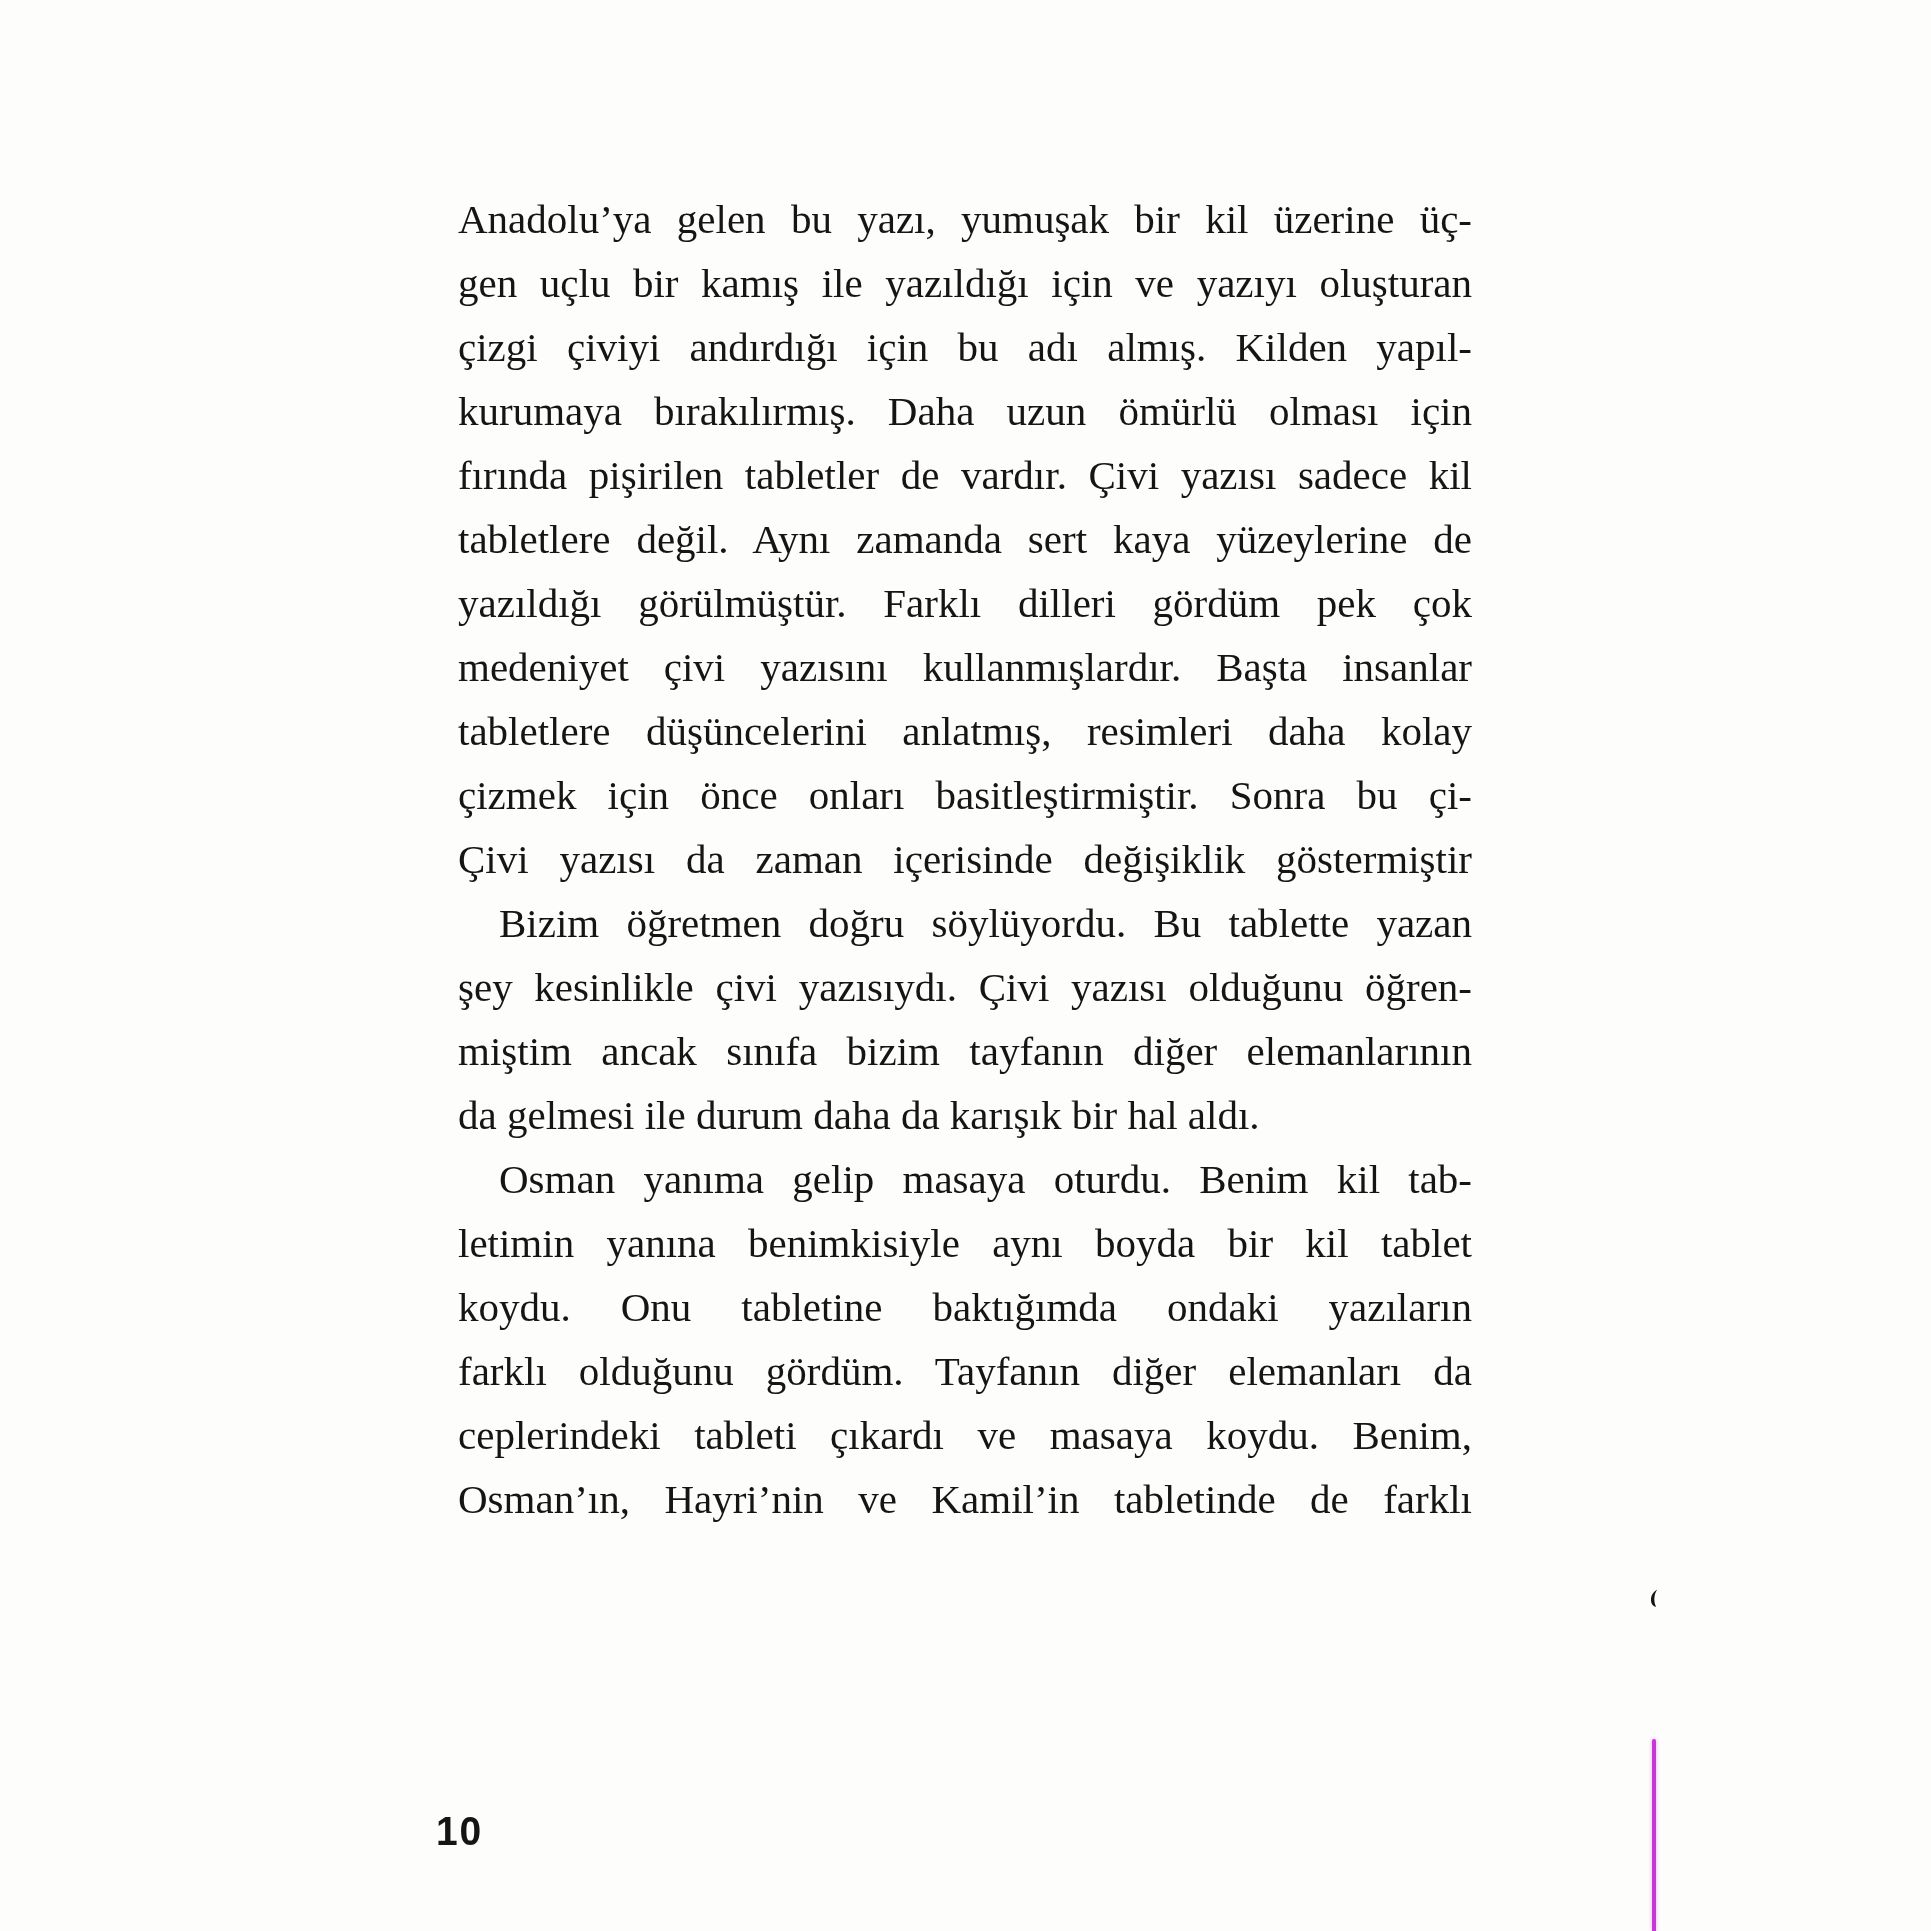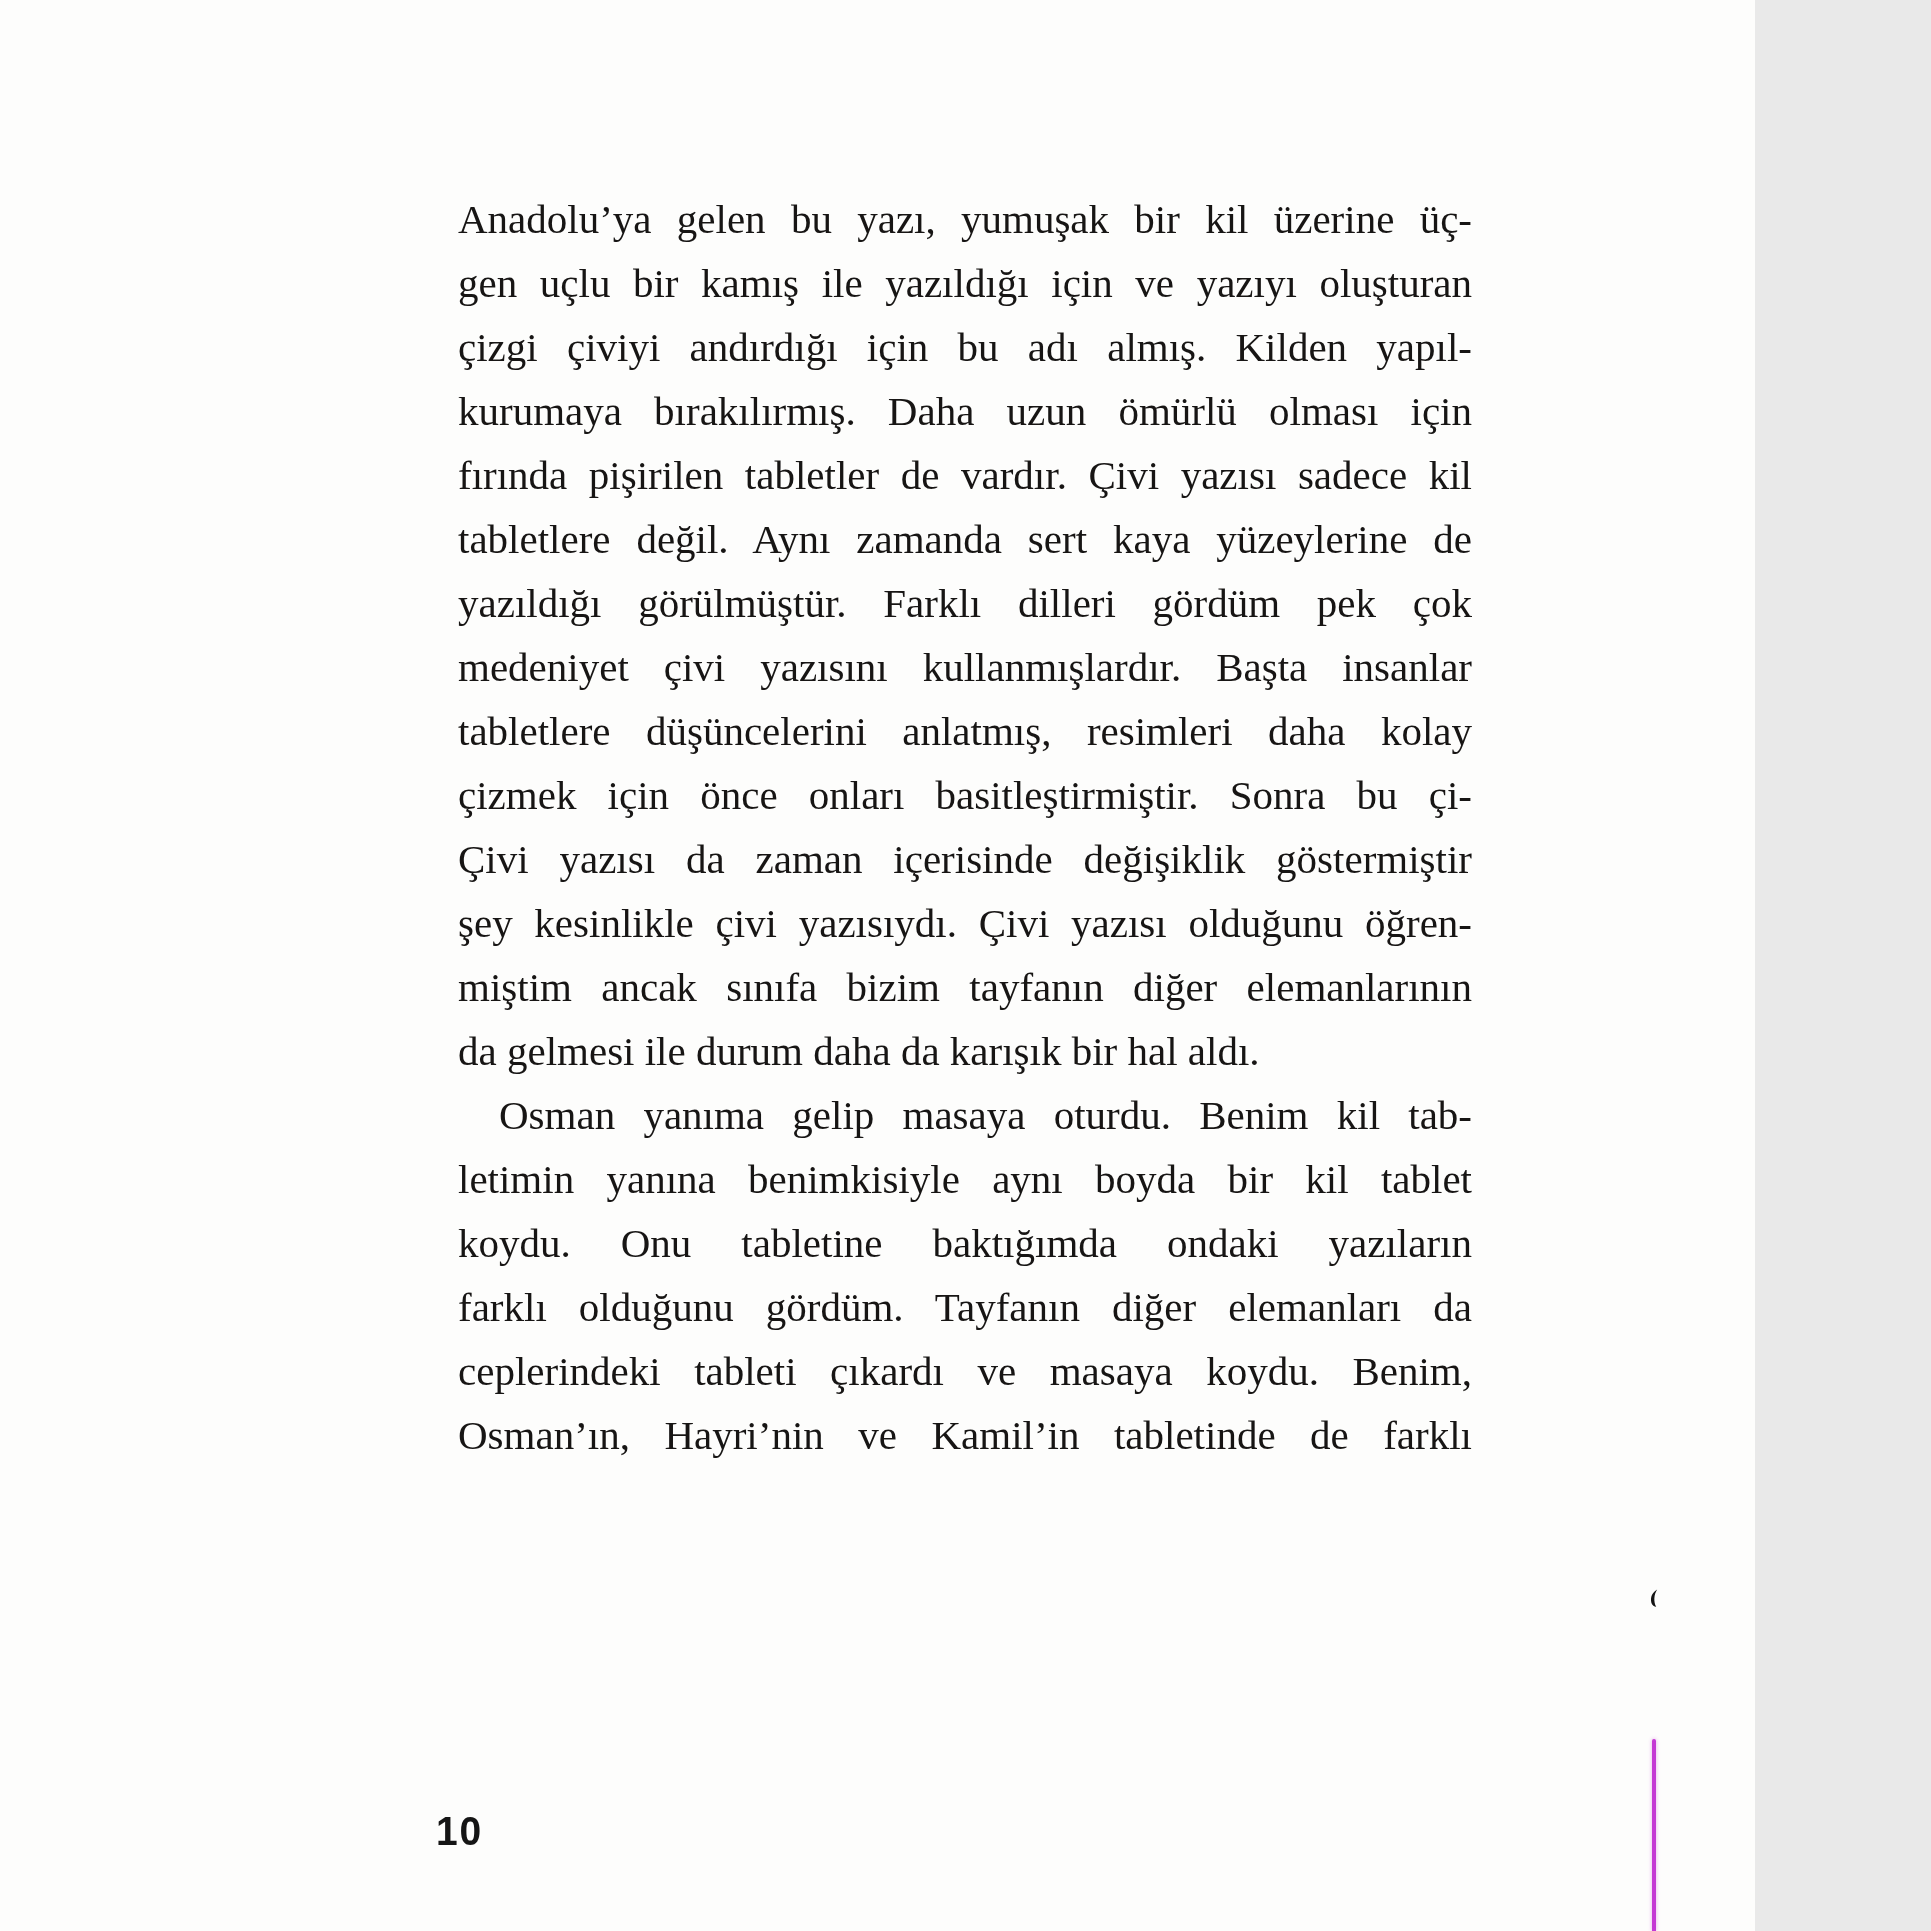--- a/index.html
+++ b/index.html
@@ -2,21 +2,21 @@
 <html><head>
 <meta charset="utf-8">
 <style>
   html, body {
     margin: 0;
     padding: 0;
     background: #e9e9e9;
   }
   .page {
     position: relative;
-    width: 1755px;
+    width: 1931px;
     height: 1931px;
     background: #fdfdfc;
     overflow: hidden;
     font-family: "Liberation Serif", serif;
     color: #171514;
   }
   .textblock {
     position: absolute;
     left: 458px;
     top: 187px;
@@ -74,20 +74,21 @@
       <div class="line">gen uçlu bir kamış ile yazıldığı için ve yazıyı oluşturan</div>
       <div class="line">çizgi çiviyi andırdığı için bu adı almış. Kilden yapıl-</div>
       <div class="line">kurumaya bırakılırmış. Daha uzun ömürlü olması için</div>
       <div class="line">fırında pişirilen tabletler de vardır. Çivi yazısı sadece kil</div>
       <div class="line">tabletlere değil. Aynı zamanda sert kaya yüzeylerine de</div>
       <div class="line">yazıldığı görülmüştür. Farklı dilleri gördüm pek çok</div>
       <div class="line">medeniyet çivi yazısını kullanmışlardır. Başta insanlar</div>
       <div class="line">tabletlere düşüncelerini anlatmış, resimleri daha kolay</div>
       <div class="line">çizmek için önce onları basitleştirmiştir. Sonra bu çi-</div>
       <div class="line">Çivi yazısı da zaman içerisinde değişiklik göstermiştir</div>
+      <div class="line indent">Bizim öğretmen doğru söylüyordu. Bu tablette yazan</div>
       <div class="line">şey kesinlikle çivi yazısıydı. Çivi yazısı olduğunu öğren-</div>
       <div class="line">miştim ancak sınıfa bizim tayfanın diğer elemanlarının</div>
       <div class="line noJustify">da gelmesi ile durum daha da karışık bir hal aldı.</div>
       <div class="line indent">Osman yanıma gelip masaya oturdu. Benim kil tab-</div>
       <div class="line">letimin yanına benimkisiyle aynı boyda bir kil tablet</div>
       <div class="line">koydu. Onu tabletine baktığımda ondaki yazıların</div>
       <div class="line">farklı olduğunu gördüm. Tayfanın diğer elemanları da</div>
       <div class="line">ceplerindeki tableti çıkardı ve masaya koydu. Benim,</div>
       <div class="line">Osman’ın, Hayri’nin ve Kamil’in tabletinde de farklı</div>
     </div>

